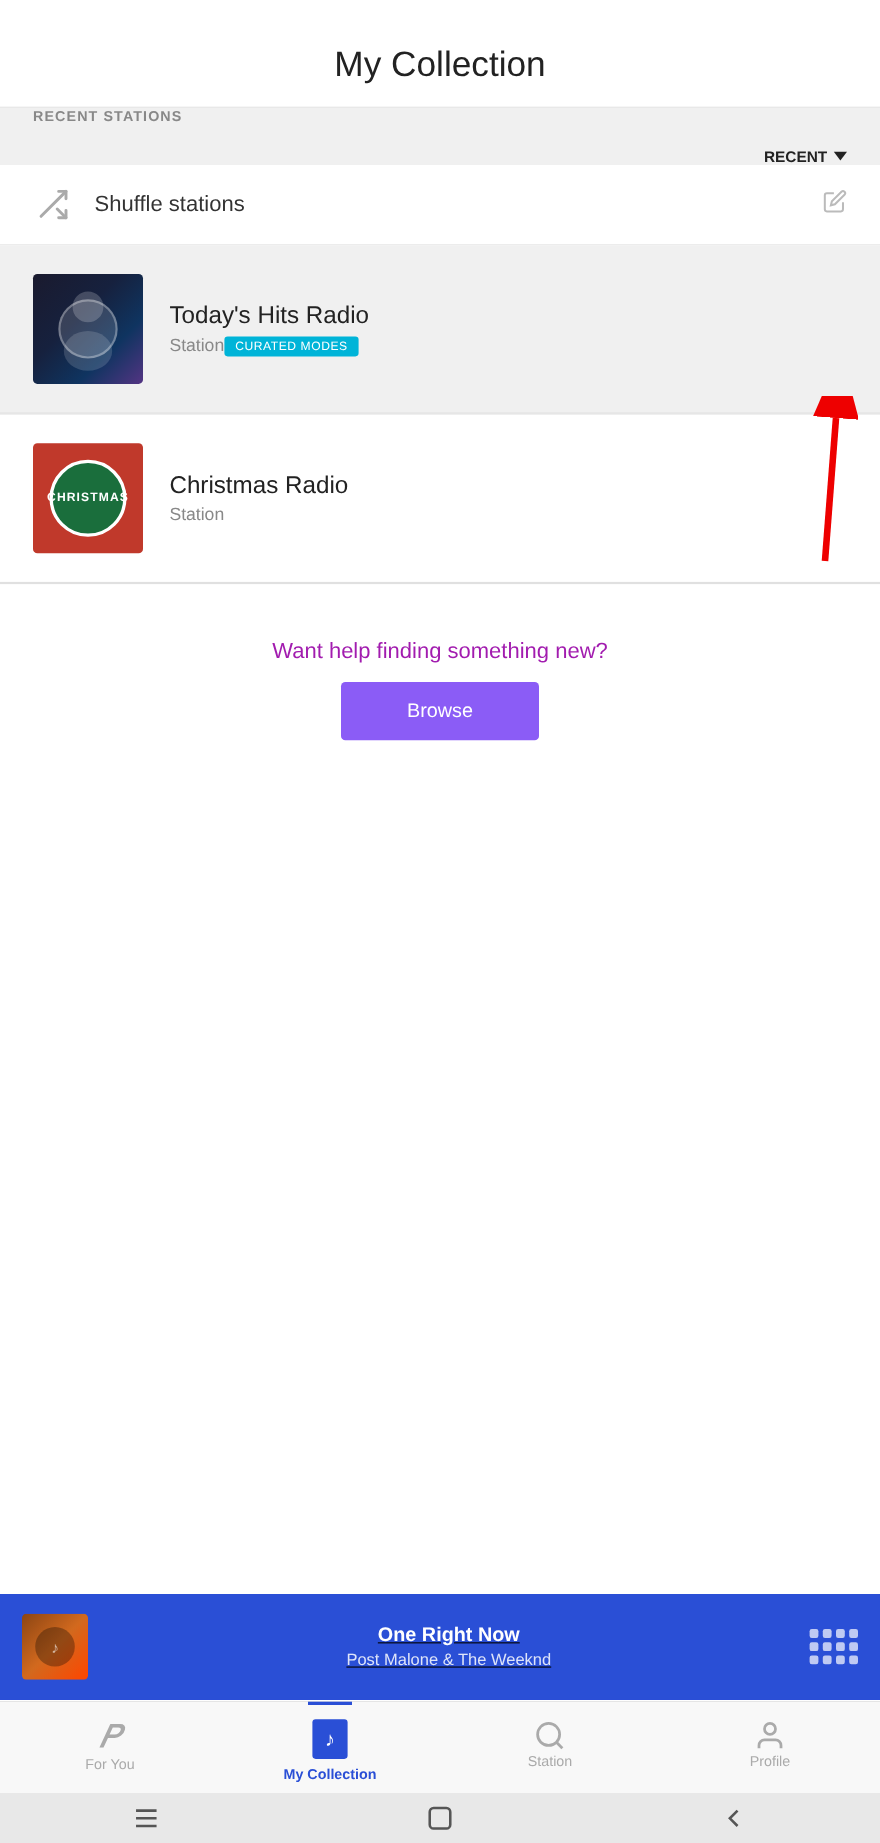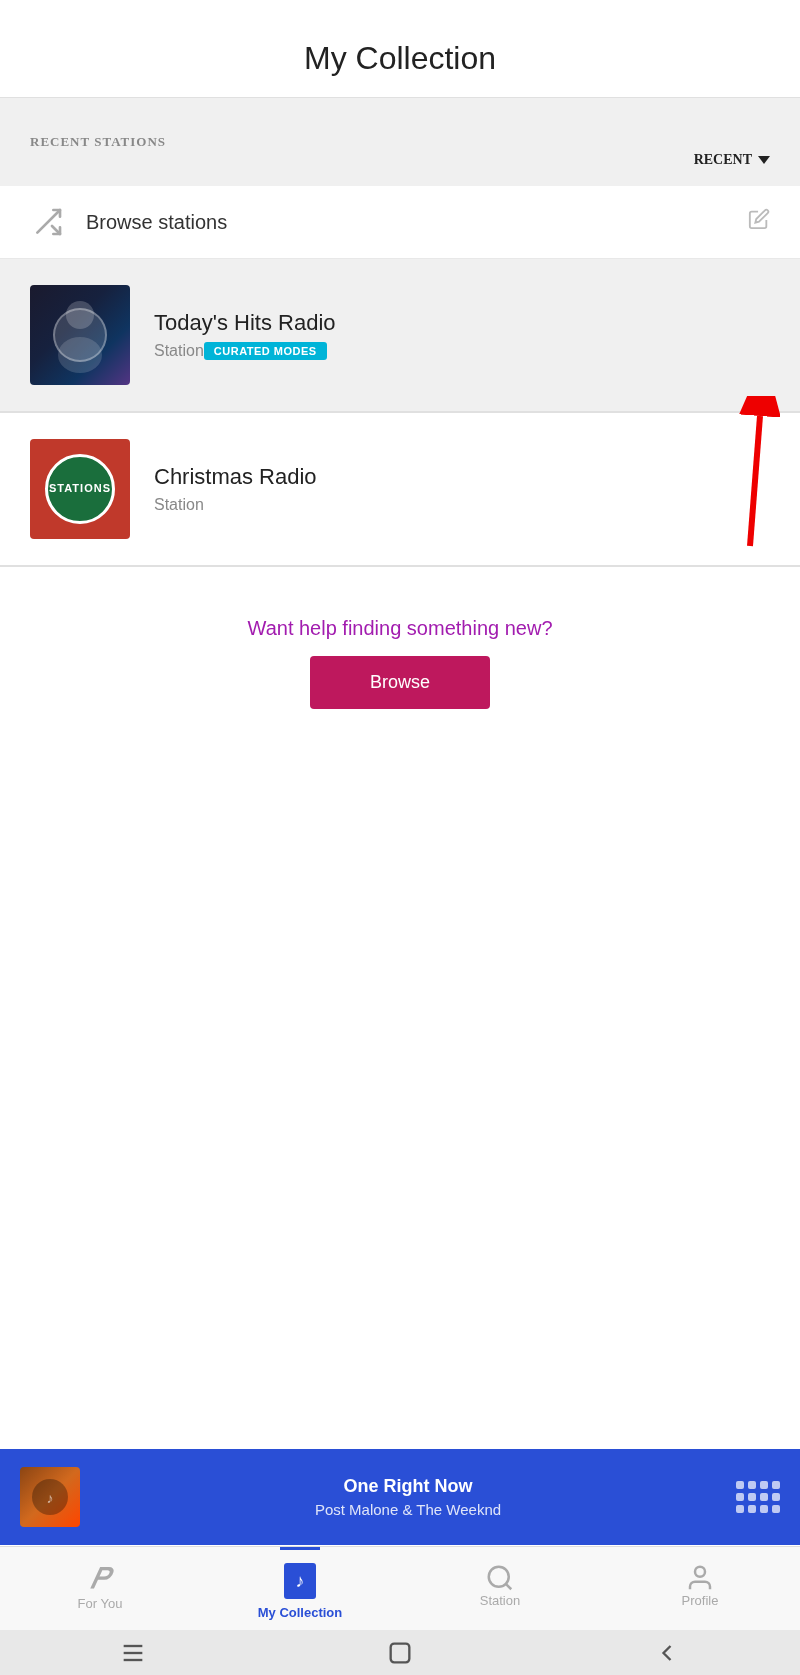--- a/index.html
+++ b/index.html
@@ -21,25 +21,24 @@
     }
     .header-title {
       font-size: 32px;
       font-weight: 500;
       color: #222;
     }
 
     
     .recent-bar {
       background: #f0f0f0;
-      padding: 18px 30px;
+      padding: 0 30px;
       display: flex;
       justify-content: space-between;
-      align-items: center;
-      font-family: Liberation Serif, serif;
+      align-items: flex-start;
     }
     .recent-bar-label {
       font-size: 13px;
       color: #888;
       letter-spacing: 1px;
       font-weight: 600;
     }
     .recent-bar-sort {
       display: flex;
       align-items: center;
@@ -133,21 +132,21 @@
     .station-type {
       font-size: 16px;
       color: #888;
       display: flex;
       align-items: center;
     }
     .curated-badge {
       background: #00b4d8;
       color: #fff;
       font-size: 11px;
-      font-weight: 700;
+      font-weight: 400;
       padding: 3px 10px;
       border-radius: 3px;
       letter-spacing: 0.5px;
     }
 
     
     .divider {
       height: 1px;
       background: #e0e0e0;
     }
@@ -156,21 +155,21 @@
     .browse-section {
       text-align: center;
       padding: 50px 20px 30px;
     }
     .browse-hint {
       font-size: 20px;
       color: #a21caf;
       margin-bottom: 16px;
     }
     .browse-btn {
-      background: #be185d;
+      background: #8b5cf6;
       color: #fff;
       border: none;
       padding: 16px 60px;
       font-size: 18px;
       border-radius: 4px;
       cursor: pointer;
     }
 
     
     .thumb-today {
@@ -239,20 +238,21 @@
       width: 100%;
       height: 100%;
       background: linear-gradient(135deg, #8B4513, #D2691E, #FF4500);
       display: flex;
       align-items: center;
       justify-content: center;
     }
     .np-info {
       flex: 1;
       text-align: center;
+      text-decoration: underline;
     }
     .np-title {
       font-size: 18px;
       font-weight: 700;
       color: #fff;
     }
     .np-artist {
       font-size: 15px;
       color: rgba(255,255,255,0.85);
       margin-top: 4px;
@@ -357,21 +357,21 @@
 
 <div class="shuffle-row" style="position:relative;">
   <div class="shuffle-icon">
     <svg width="32" height="32" viewBox="0 0 24 24" fill="none" stroke="#aaa" stroke-width="2" stroke-linecap="round" stroke-linejoin="round">
       <polyline points="16 3 21 3 21 8"></polyline>
       <line x1="4" y1="20" x2="21" y2="3"></line>
       <polyline points="21 16 21 21 16 21"></polyline>
       <line x1="15" y1="15" x2="21" y2="21"></line>
     </svg>
   </div>
-  <span class="shuffle-label">Browse stations</span>
+  <span class="shuffle-label">Shuffle stations</span>
   <button class="edit-icon-btn">
     <svg width="22" height="22" viewBox="0 0 24 24" fill="none" stroke="#bbb" stroke-width="2">
       <path d="M11 4H4a2 2 0 0 0-2 2v14a2 2 0 0 0 2 2h14a2 2 0 0 0 2-2v-7"></path>
       <path d="M18.5 2.5a2.121 2.121 0 0 1 3 3L12 15l-4 1 1-4 9.5-9.5z"></path>
     </svg>
   </button>
 
   <div class="arrow-annotation">
     <svg width="120" height="160" viewBox="0 0 120 160">
 
@@ -399,21 +399,21 @@
       <span>Station</span>
       <span class="curated-badge">CURATED MODES</span>
     </div>
   </div>
 </div>
 
 <div class="divider"></div>
 
 <div class="station-item white-bg">
   <div class="station-thumb thumb-christmas">
-    <div class="christmas-inner">STATIONS</div>
+    <div class="christmas-inner">CHRISTMAS</div>
   </div>
   <div class="station-info">
     <div class="station-name">Christmas Radio</div>
     <div class="station-type">
       <span>Station</span>
     </div>
   </div>
 </div>
 
 <div class="divider"></div>

